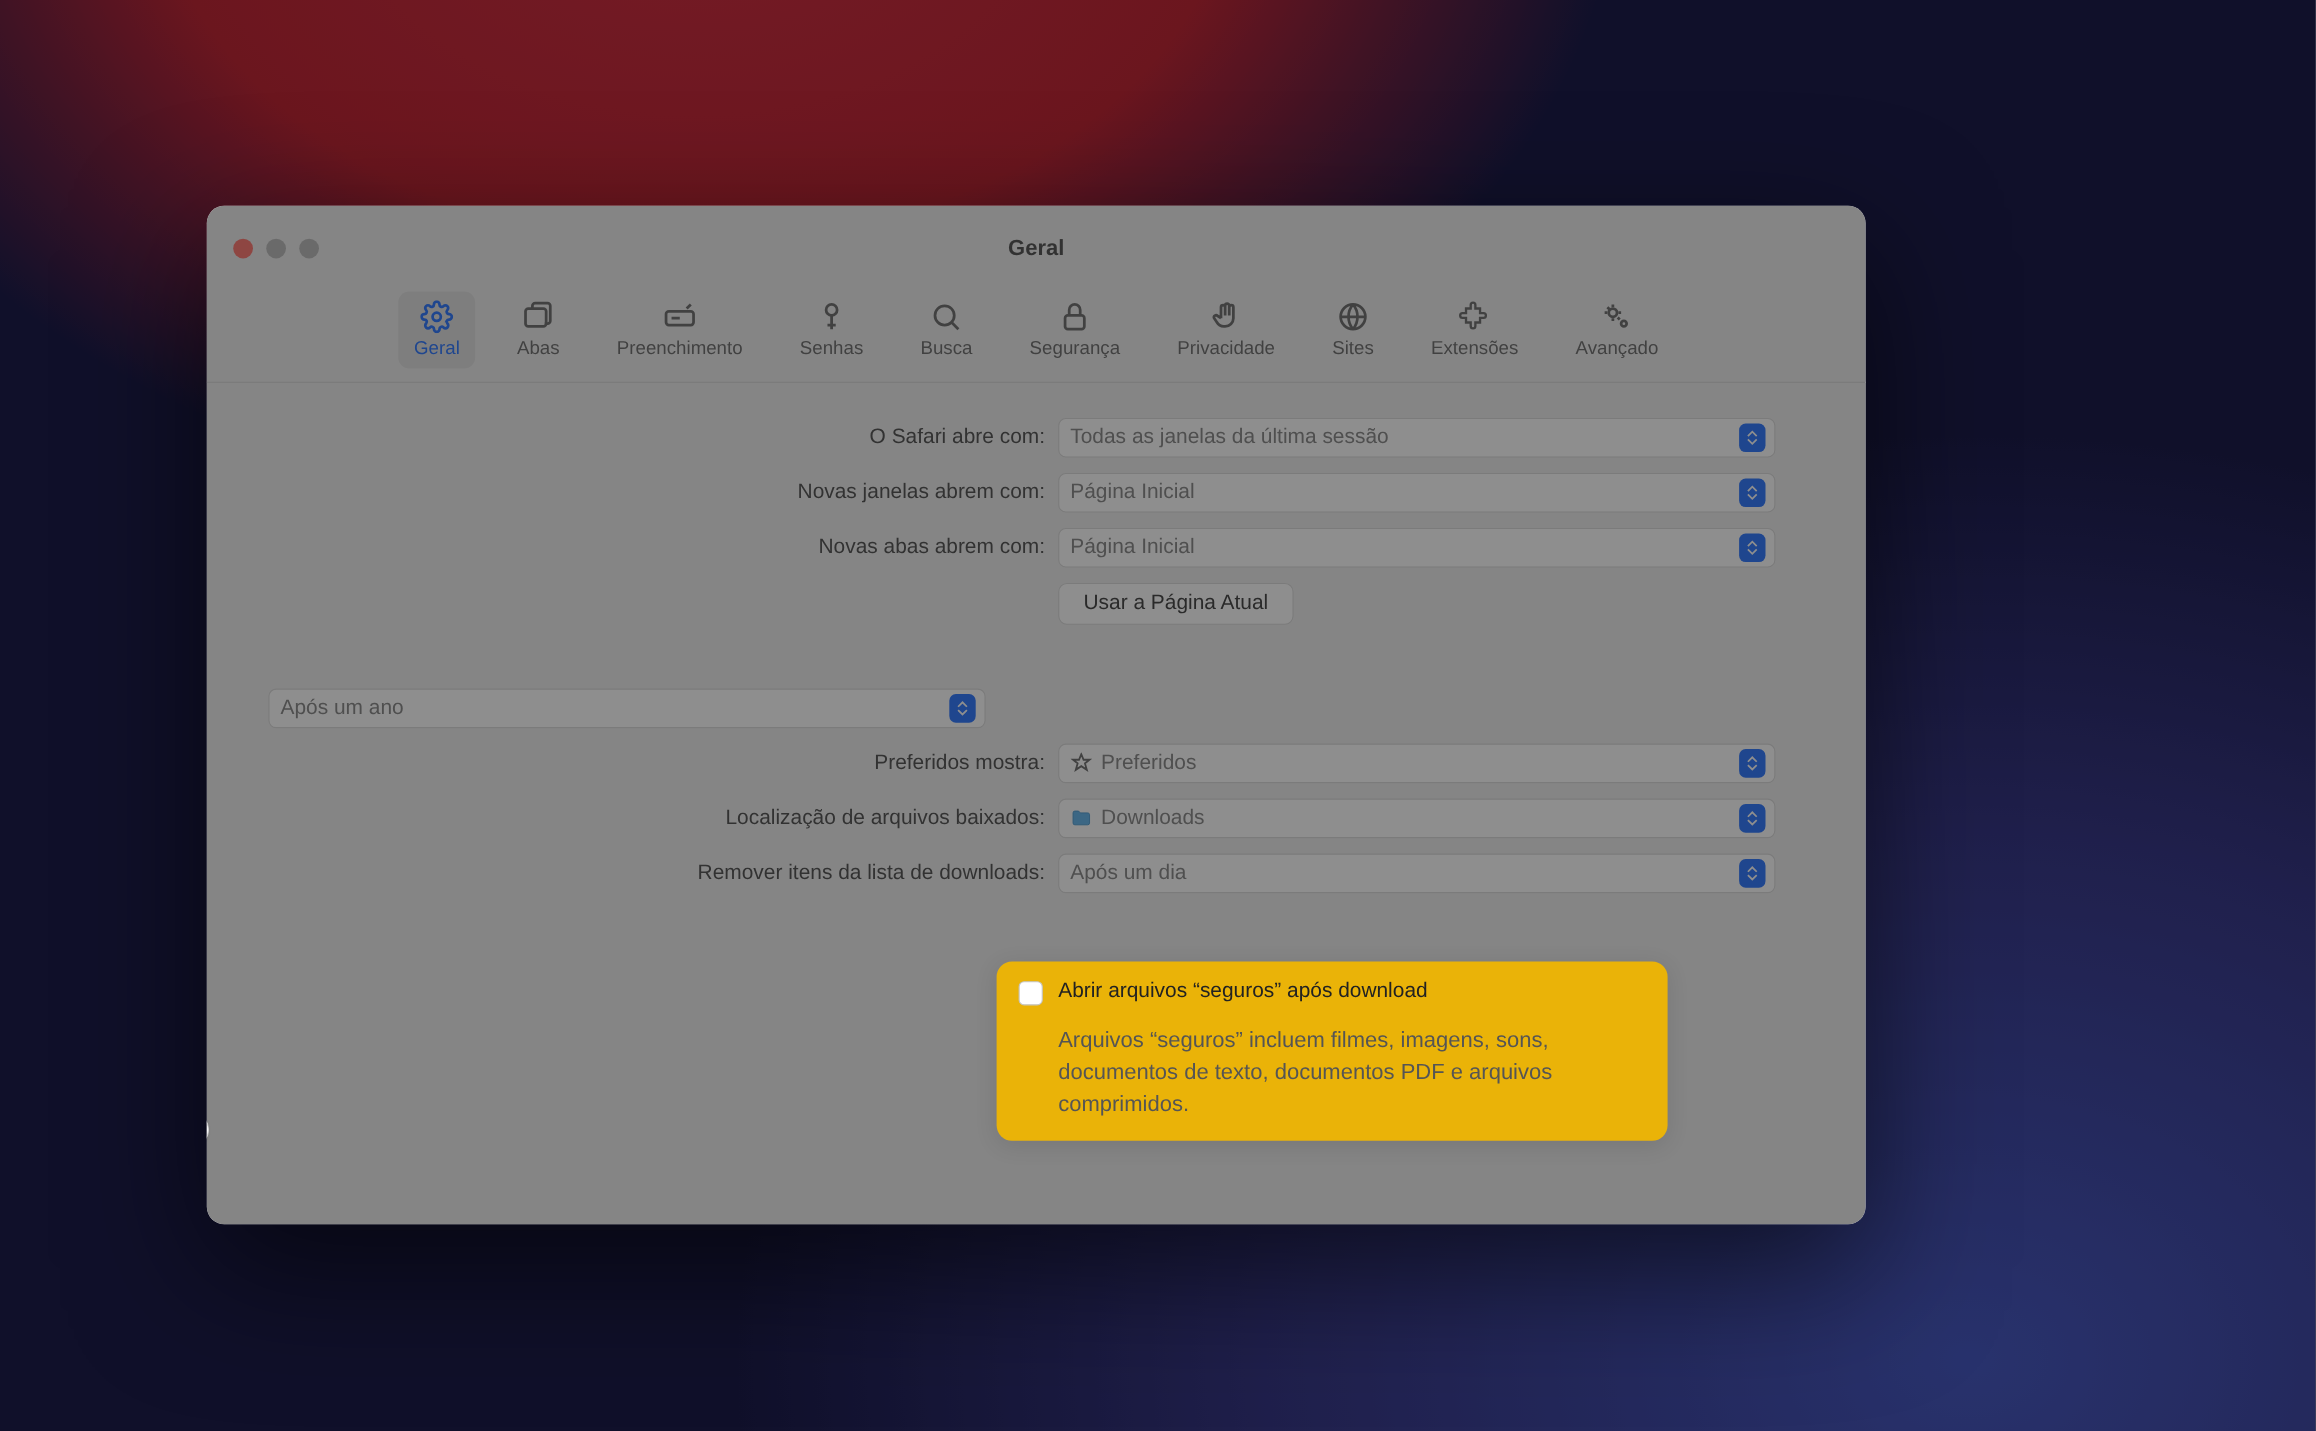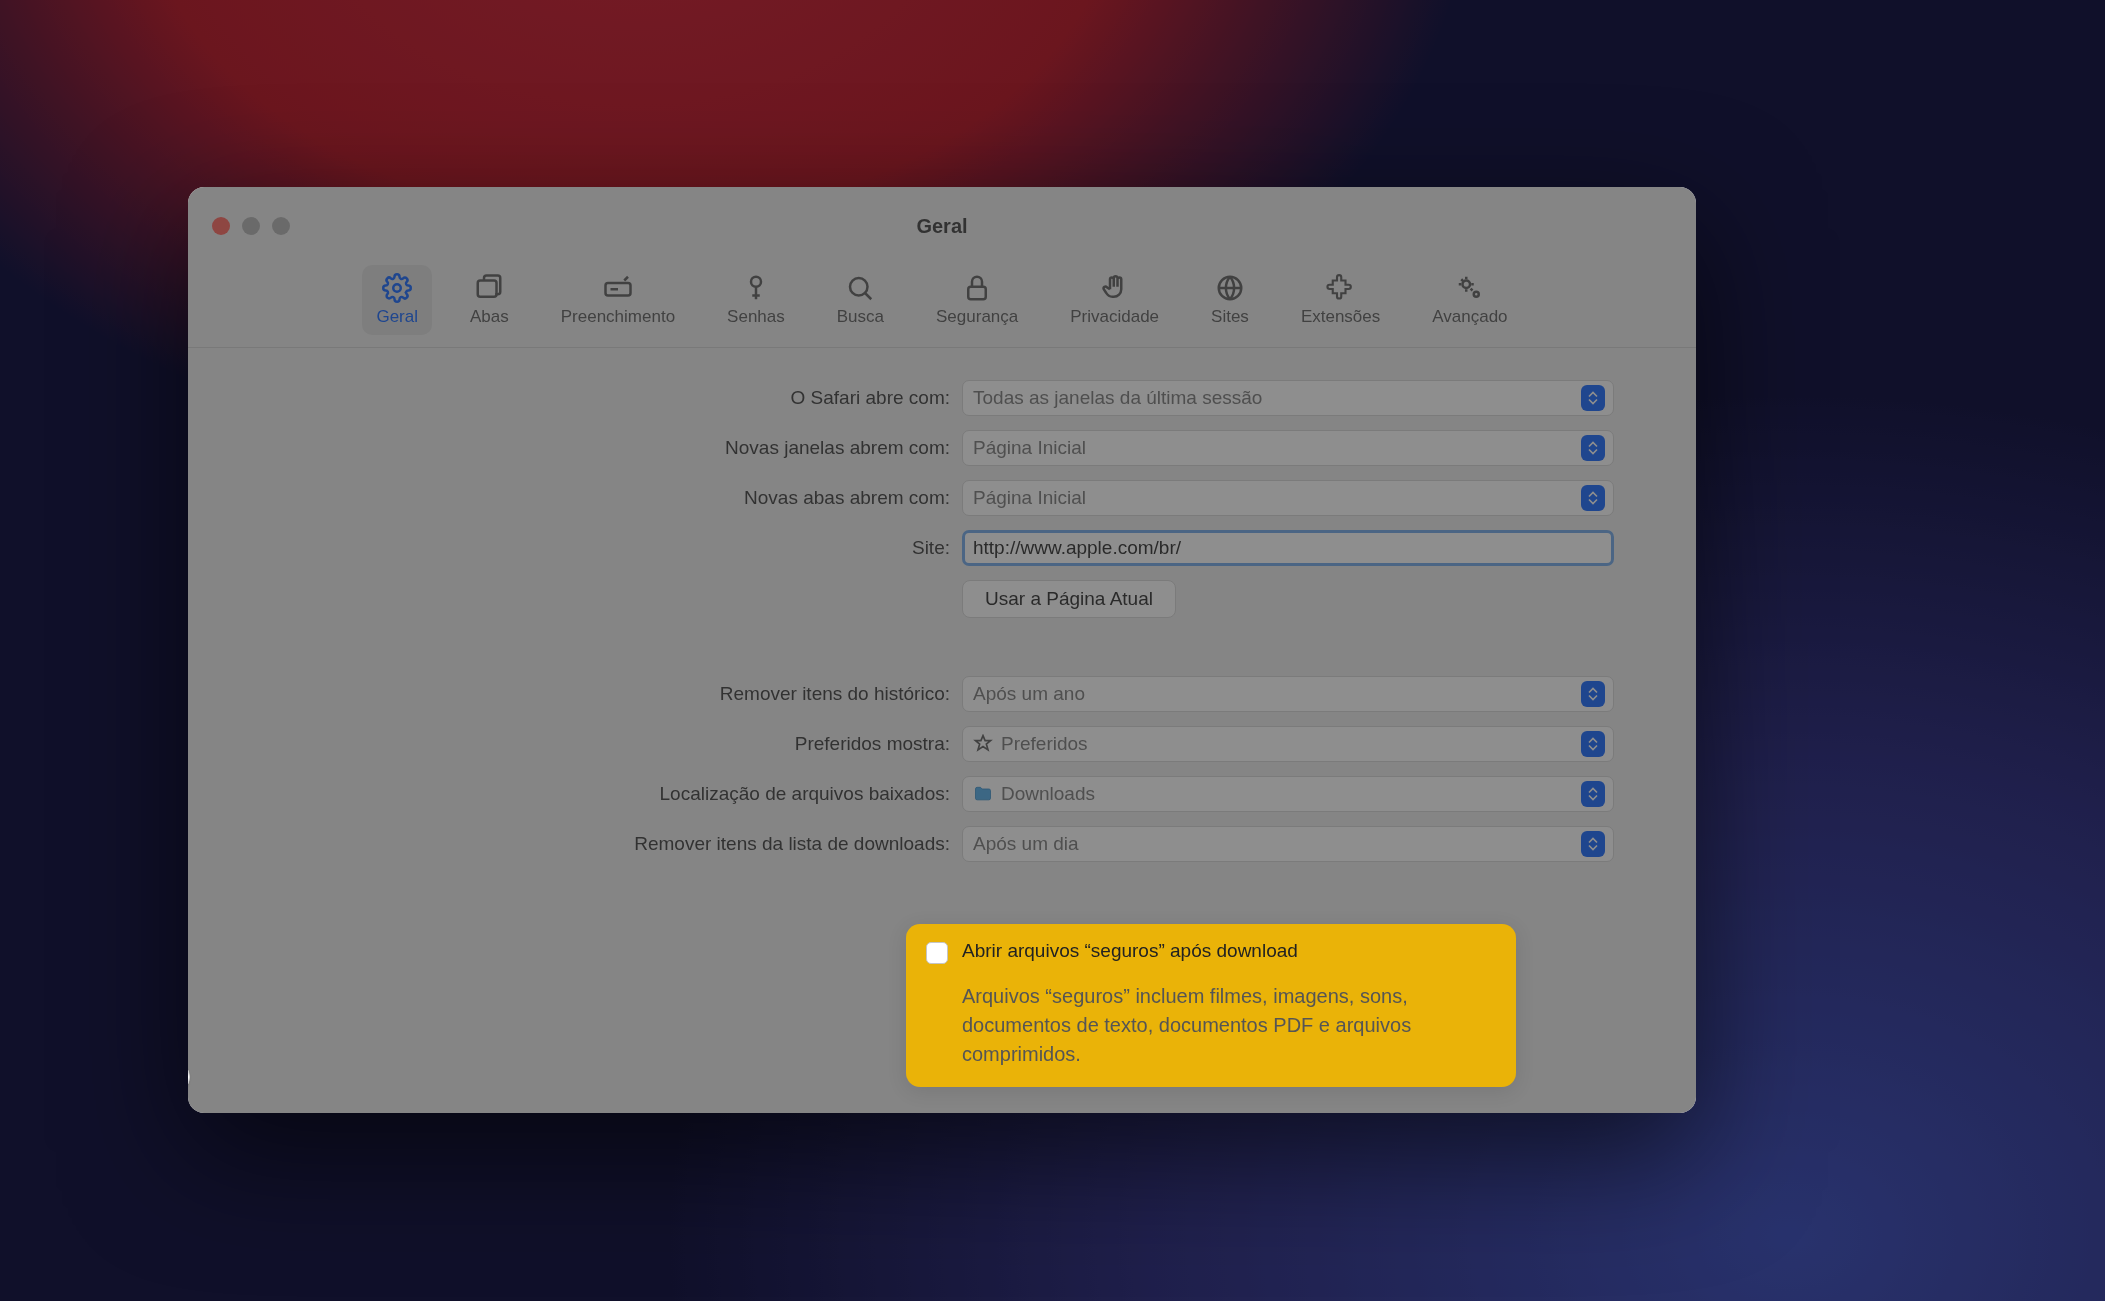--- a/index.html
+++ b/index.html
@@ -368,38 +368,31 @@
                 <path d="M1 5l4-4 4 4" stroke="white" stroke-width="1.6" fill="none"></path>
               </svg>
             <svg viewBox="0 0 10 6">
                 <path d="M1 1l4 4 4-4" stroke="white" stroke-width="1.6" fill="none"></path>
               </svg>
           </span>
         </div>
       </div>
     </div>
 
-    <div class="row">
-      <div class="label-col">Site:</div>
-      <div class="control-col">
-        <input class="text-input" value="http://www.apple.com/br/" style="">
-      </div>
-    </div>
 
     <div class="row">
       <div class="label-col"></div>
       <div class="control-col">
         <div class="button">Usar a Página Atual</div>
       </div>
     </div>
 
     <div class="row spacer"></div>
 
     <div class="row">
-      <div class="label-col">Remover itens do histórico:</div>
       <div class="control-col">
         <div class="select">
           <span class="select-text">Após um ano</span>
           <span class="arrows">
             <svg viewBox="0 0 10 6">
                 <path d="M1 5l4-4 4 4" stroke="white" stroke-width="1.6" fill="none"></path>
               </svg>
             <svg viewBox="0 0 10 6">
                 <path d="M1 1l4 4 4-4" stroke="white" stroke-width="1.6" fill="none"></path>
               </svg>

